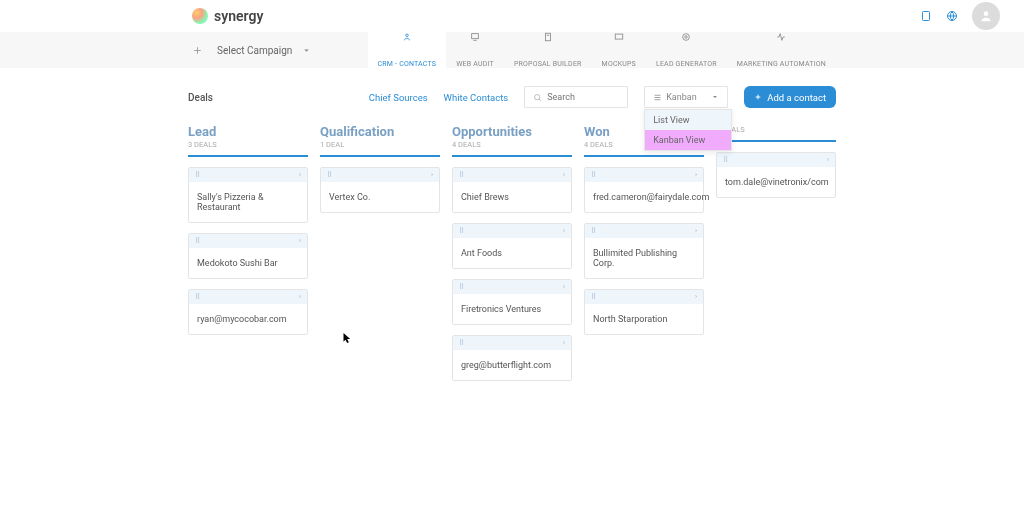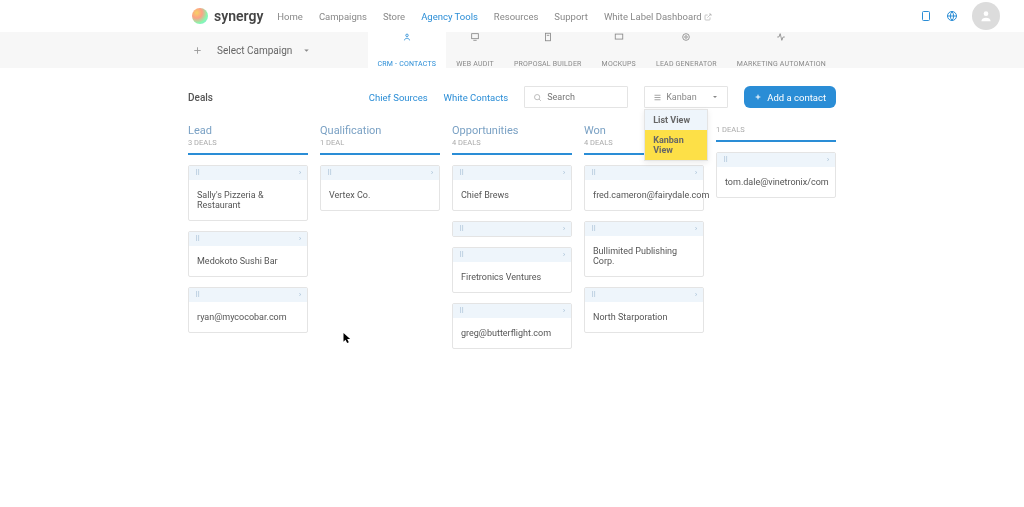--- a/index.html
+++ b/index.html
@@ -31,57 +31,44 @@
 .page-head { display:flex; align-items:center; margin-bottom:16px; position:relative;}
 .page-title { font-size:10px; color:#555; font-weight:500; }
 .head-actions { margin-left:auto; display:flex; align-items:center; gap:16px; }
 .linkish { color:#2a8dd6; font-size:9.5px; cursor:pointer; }
 .search { border:1px solid #e4e4e4; height:22px; display:flex; align-items:center; padding:0 8px; width:104px; border-radius:1px;}
 .search svg{width:9px;height:9px;color:#aaa;margin-right:5px;}
 .search input{border:none;outline:none;font-size:9px;width:70px;color:#888;}
 .kanban-dd { border:1px solid #e4e4e4; height:22px; display:flex; align-items:center; padding:0 8px; width:84px; font-size:9px; color:#888; cursor:pointer; border-radius:1px; position:relative;}
 .kanban-dd .lbl{margin-left:4px;}
 .kanban-dd .chev{margin-left:auto;}
-.dd-menu{position:absolute; top:22px; left:-1px; width:64px; background:#fde047; border:1px solid #e4e4e4; box-shadow:0 2px 6px rgba(0,0,0,0.08); z-index:10;font-weight:bold;}
+.dd-menu{position:absolute; top:22px; left:-1px; width:88px; background:#f0abfc; border:1px solid #e4e4e4; box-shadow:0 2px 6px rgba(0,0,0,0.08); z-index:10;}
 .dd-item{padding:5px 8px;font-size:9px;color:#666;cursor:pointer;}
 .dd-item.hover{background:#eef5fb;}
 .add-btn{ background:#2a8dd6; color:#fff; height:22px; display:flex; align-items:center; padding:0 10px; border-radius:6px; font-size:9.5px; cursor:pointer; gap:5px;}
 .add-btn svg{width:8px;height:8px;}
 
 .board { display:flex; gap:12px; }
 .col { width:120px; }
-.col-head { color:#7aa1c4; font-size:11px; font-weight:400;}
+.col-head { color:#7aa1c4; font-size:13px; font-weight:700;}
 .col-sub { font-size:7.5px; color:#aaa; margin-top:1px; margin-bottom:6px;}
 .col-bar { height:2px; background:#2a8dd6; margin-bottom:10px;}
 .card { border:1px solid #e4e4e4; border-radius:2px; margin-bottom:10px; }
 .card-top { background:#eef5fb; height:14px; display:flex; align-items:center; justify-content:space-between; padding:0 6px; font-size:7px; color:#9ab6cf;}
 .card-body { padding:10px 8px; font-size:9px; color:#555; }
 
 .cursor { position:absolute; left:343px; top:333px; width:9px; height:12px; }
 </style>
 </head>
 <body>
 
 <div class="topbar">
   <div class="logo">
     <div class="logo-dot"></div>
     <span class="logo-text">synergy</span>
-  </div>
-  <div class="nav">
-    <a>Home</a>
-    <a>Campaigns</a>
-    <a>Store</a>
-    <a class="active">Agency Tools</a>
-    <a>Resources</a>
-    <a>Support</a>
-    <a class="ext"><span>White Label Dashboard</span><svg viewBox="0 0 24 24" fill="none" stroke="#aaa" stroke-width="2">
-          <path d="M18 13v6a2 2 0 0 1-2 2H5a2 2 0 0 1-2-2V8a2 2 0 0 1 2-2h6"></path>
-          <polyline points="15 3 21 3 21 9"></polyline>
-          <line x1="10" y1="14" x2="21" y2="3"></line>
-        </svg></a>
   </div>
   <div class="topbar-right">
     <svg class="top-ic" viewBox="0 0 24 24" fill="none" stroke="#2a8dd6" stroke-width="2">
         <rect x="5" y="3" width="14" height="18" rx="2"></rect>
         <line x1="12" y1="18" x2="12" y2="18"></line>
       </svg>
     <svg class="top-ic" viewBox="0 0 24 24" fill="none" stroke="#2a8dd6" stroke-width="2">
         <circle cx="12" cy="12" r="9"></circle>
         <line x1="3" y1="12" x2="21" y2="12"></line>
         <path d="M12 3a14 14 0 0 1 0 18a14 14 0 0 1 0-18"></path>
@@ -241,20 +228,21 @@
             <span>⠿</span>
             <span>›</span>
           </div>
           <div class="card-body">Chief Brews</div>
         </div>
       <div class="card">
           <div class="card-top">
             <span>⠿</span>
             <span>›</span>
           </div>
+          <div class="card-body">Ant Foods</div>
         </div>
       <div class="card">
           <div class="card-top">
             <span>⠿</span>
             <span>›</span>
           </div>
           <div class="card-body">Firetronics Ventures</div>
         </div>
       <div class="card">
           <div class="card-top">

